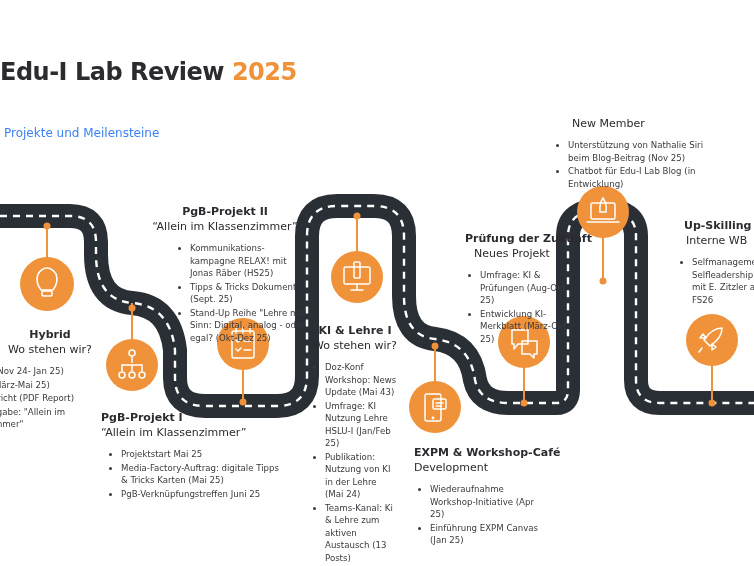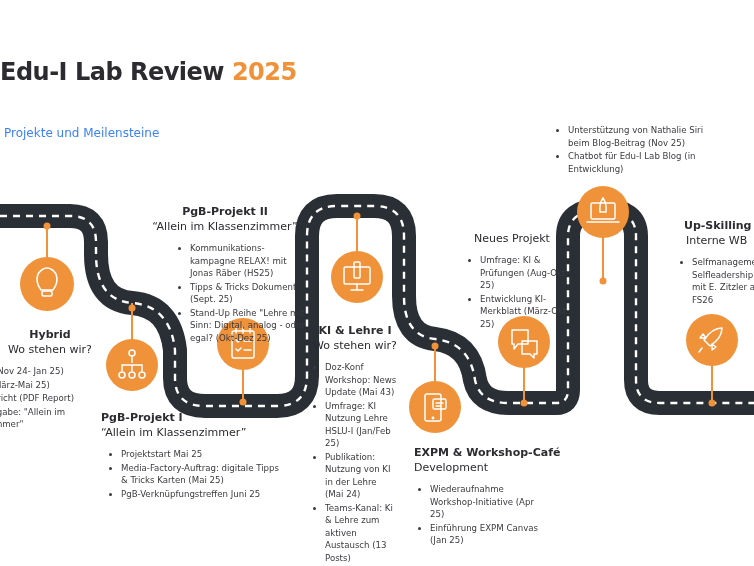--- a/index.html
+++ b/index.html
@@ -183,28 +183,30 @@
 <div class="block" style="left:414px; top:445px; width:135px;">
   <h3>EXPM &amp; Workshop-Café</h3>
   <h4>Development</h4>
   <ul style="margin-left:4px;">
     <li>Wiederaufnahme Workshop-Initiative (Apr 25)</li>
     <li>Einführung EXPM Canvas (Jan 25)</li>
   </ul>
 </div>
 
 <div class="block" style="left:460px; top:231px; width:125px;">
+  <h3 style="margin-left:5px;">Prüfung der Zukunft</h3>
   <h4 style="margin-left:14px;">Neues Projekt</h4>
   <ul>
     <li>Umfrage: KI &amp; Prüfungen (Aug-Okt 25)</li>
     <li>Entwicklung KI-Merkblatt (März-Okt 25)</li>
   </ul>
 </div>
 
 <div class="block" style="left:548px; top:116px; width:180px;">
+  <h4 style="margin-left:24px;">New Member</h4>
   <ul>
     <li>Unterstützung von Nathalie Siri beim Blog-Beitrag (Nov 25)</li>
     <li>Chatbot für Edu-I Lab Blog (in Entwicklung)</li>
   </ul>
 </div>
 
 <div class="block" style="left:672px; top:218px; width:100px;">
   <h3 style="margin-left:12px;">Up-Skilling</h3>
   <h4 style="margin-left:14px;">Interne WB</h4>
   <ul>

